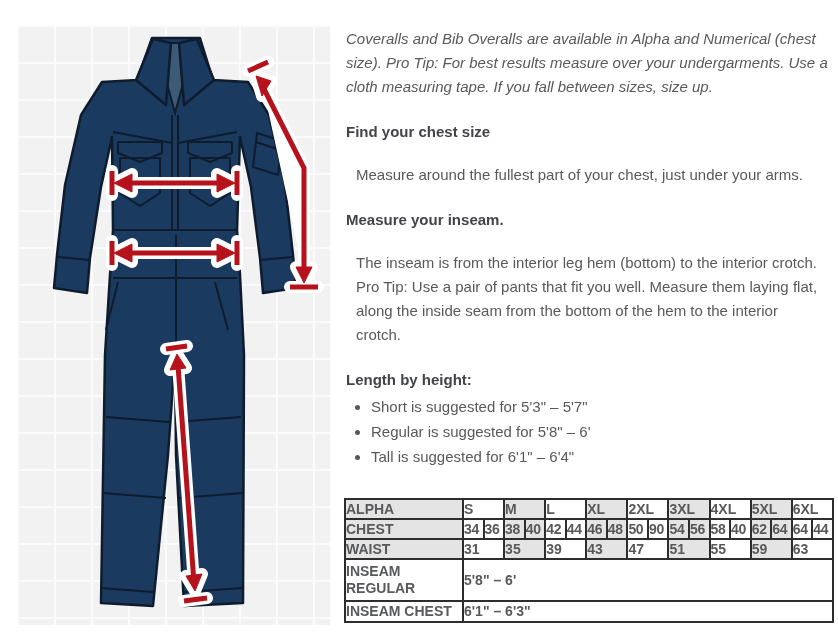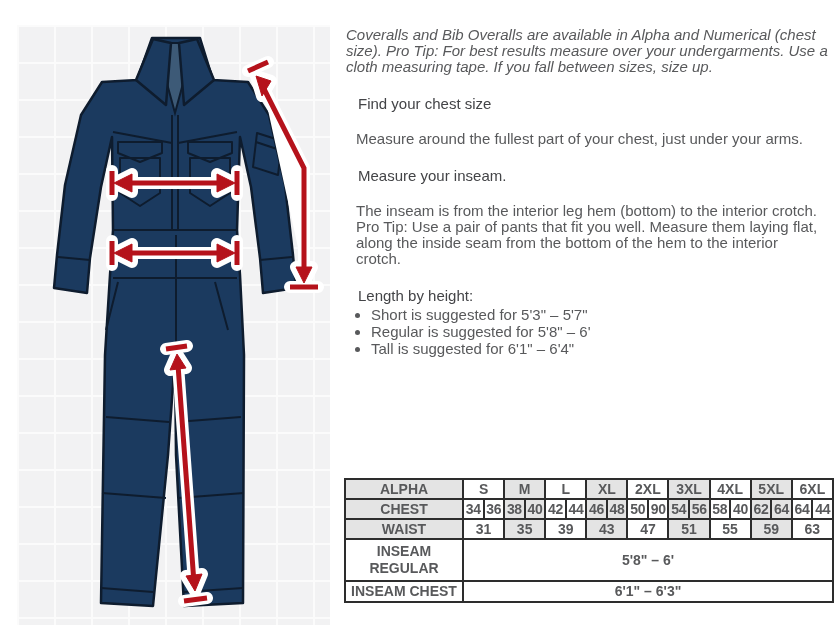--- a/index.html
+++ b/index.html
@@ -22,31 +22,31 @@
     background-size:37px 37px;
   }
   .illustration svg{position:absolute;inset:0;display:block}
   .suit{fill:var(--suit);stroke:var(--outline);stroke-width:2.5;stroke-linejoin:round}
   .collar-inner{fill:var(--collar);stroke:var(--outline);stroke-width:2}
   .seam{fill:none;stroke:var(--outline);stroke-width:2;stroke-linejoin:round}
   .aw{stroke:#fff;stroke-width:12;fill:#fff;stroke-linejoin:round;stroke-linecap:round}
   .ar-line{stroke:var(--arrow);stroke-width:5;fill:none;stroke-linecap:butt}
   .ar-fill{fill:var(--arrow);stroke:var(--arrow);stroke-width:1;stroke-linejoin:round}
 
-  .content{position:absolute;left:346px;top:18px;width:488px;font-size:15px;line-height:16px}
+  .content{position:absolute;left:346px;top:18px;width:488px;font-size:15px;line-height:24px}
   .intro{font-style:italic;margin:9px 0 0;width:482px}
-  .hd{font-weight:normal;color:var(--heading);margin:21px 12px 0;font-size:15px}
+  .hd{font-weight:bold;color:var(--heading);margin:21px 0 0;font-size:15px}
   .para{margin:19px 10px 0}
   ul.bullets{margin:3px 0 0;padding-left:25px}
   ul.bullets li{margin:0 0 1px}
 
   .size-table{
-    position:absolute;left:344px;top:478px;width:490px;
+    position:absolute;left:344px;top:498px;width:490px;
     border-collapse:collapse;table-layout:fixed;
-    font-size:14px;font-weight:bold;color:var(--text);text-align:center;
+    font-size:14px;font-weight:bold;color:var(--text);
   }
   .size-table td{border:2px solid var(--tbl-border);padding:0;overflow:hidden;line-height:17px}
   .size-table tr:nth-child(-n+3) td{height:20px}
   .size-table tr:nth-child(4) td{height:42px}
   .size-table tr:nth-child(5) td{height:21px}
   .size-table td.gray{background:var(--cell-gray)}
   .size-table td.chest-num{letter-spacing:-0.3px;font-size:14px}
   .size-table td.row-label{font-size:14px}
 </style>
 </head>

